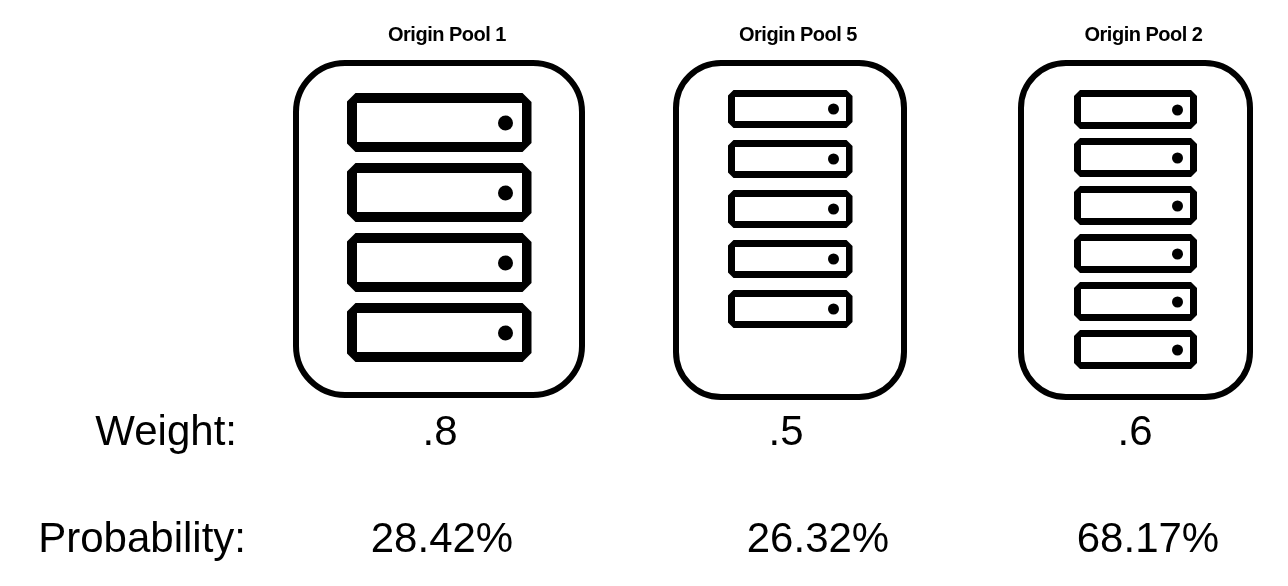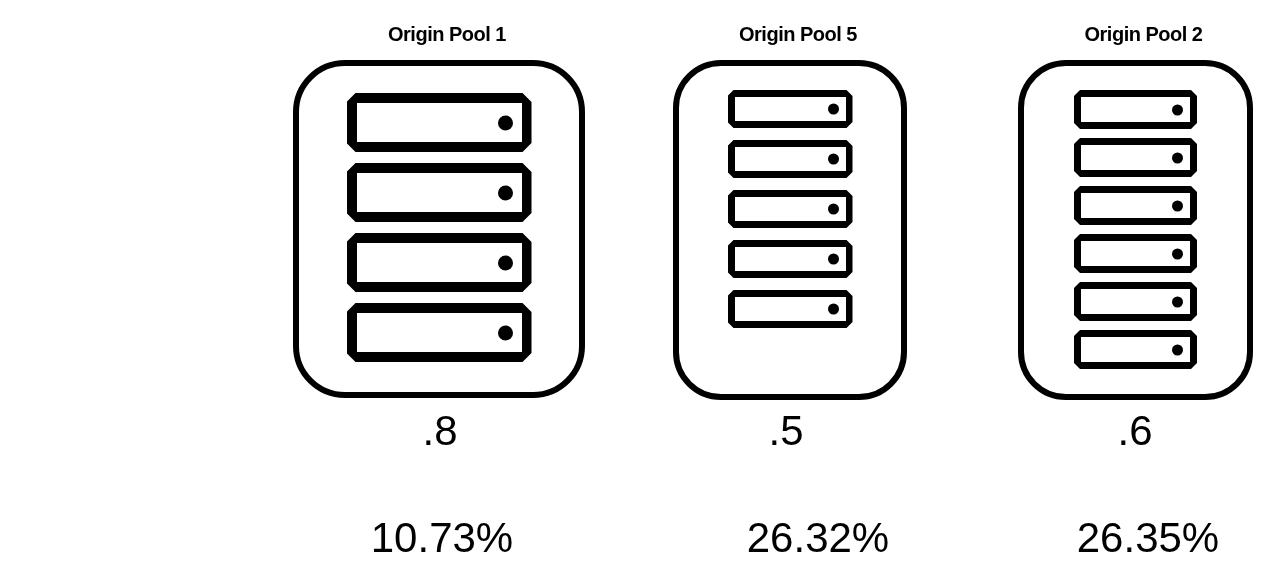--- a/index.html
+++ b/index.html
@@ -125,23 +125,25 @@
           <div class="server" style="width: 123px; height: 39px; border-width: 7px; clip-path: polygon(6px 0px, calc(100% - 6px) 0px, 100% 6px, 100% calc(100% - 6px), calc(100% - 6px) 100%, 6px 100%, 0px calc(100% - 6px), 0px 6px);">
             <span class="server-dot" style="width: 11px; height: 11px; right: 7px;"></span>
           </div>
           <div class="server" style="width: 123px; height: 39px; border-width: 7px; clip-path: polygon(6px 0px, calc(100% - 6px) 0px, 100% 6px, 100% calc(100% - 6px), calc(100% - 6px) 100%, 6px 100%, 0px calc(100% - 6px), 0px 6px);">
             <span class="server-dot" style="width: 11px; height: 11px; right: 7px;"></span>
           </div>
         </div>
       </div>
     </div>
 
+  <div class="row-label" id="weight-label" style="top: 408px; width: 237px;">Weight:</div>
 
+  <div class="row-label" id="probability-label" style="top: 515px; width: 246px;">Probability:</div>
 
   <div id="values-layer">
       <div class="value" style="left: 310px; top: 408px;">.8</div>
-      <div class="value" style="left: 312px; top: 515px;">10.73%</div>
+      <div class="value" style="left: 312px; top: 515px;">28.42%</div>
       <div class="value" style="left: 656px; top: 408px;">.5</div>
       <div class="value" style="left: 688px; top: 515px;">26.32%</div>
       <div class="value" style="left: 1005px; top: 408px;">.6</div>
-      <div class="value" style="left: 1018px; top: 515px;">26.35%</div>
+      <div class="value" style="left: 1018px; top: 515px;">68.17%</div>
     </div>
 </div>
 
 </body></html>

